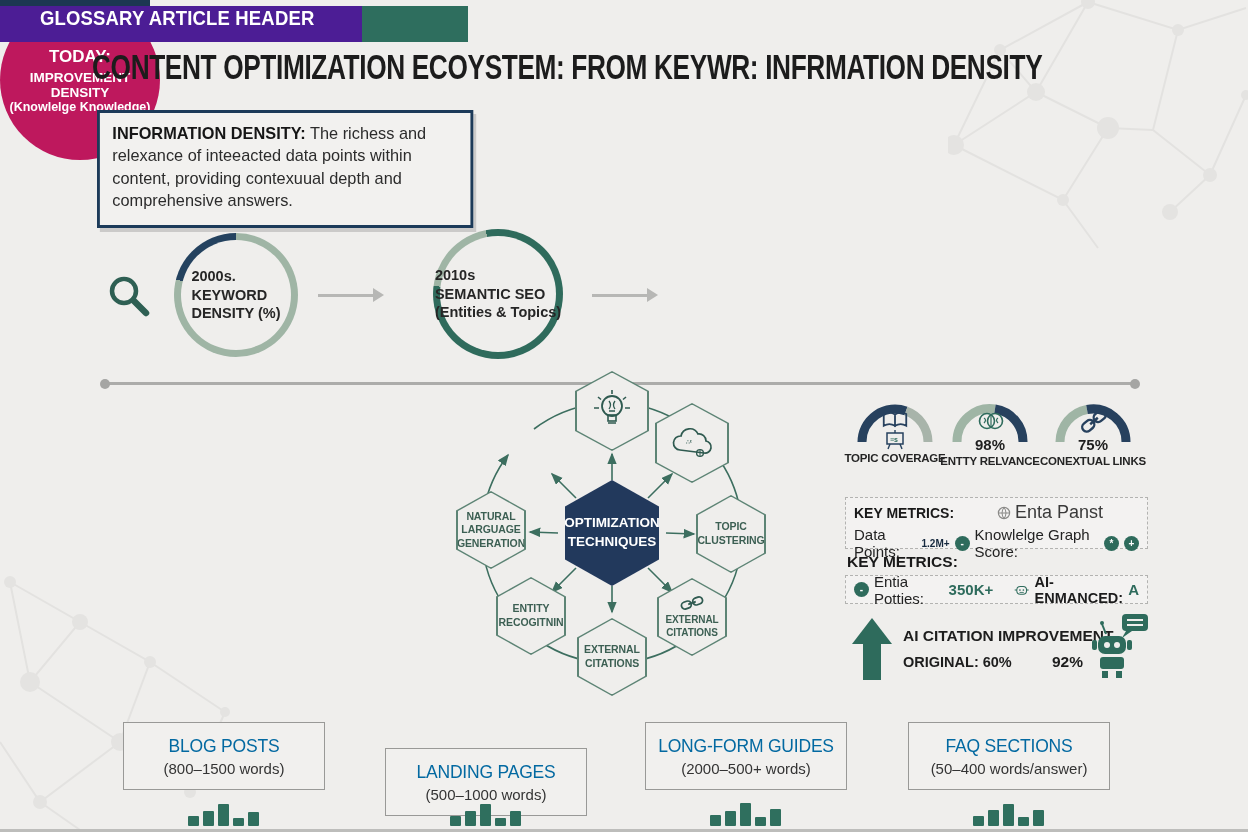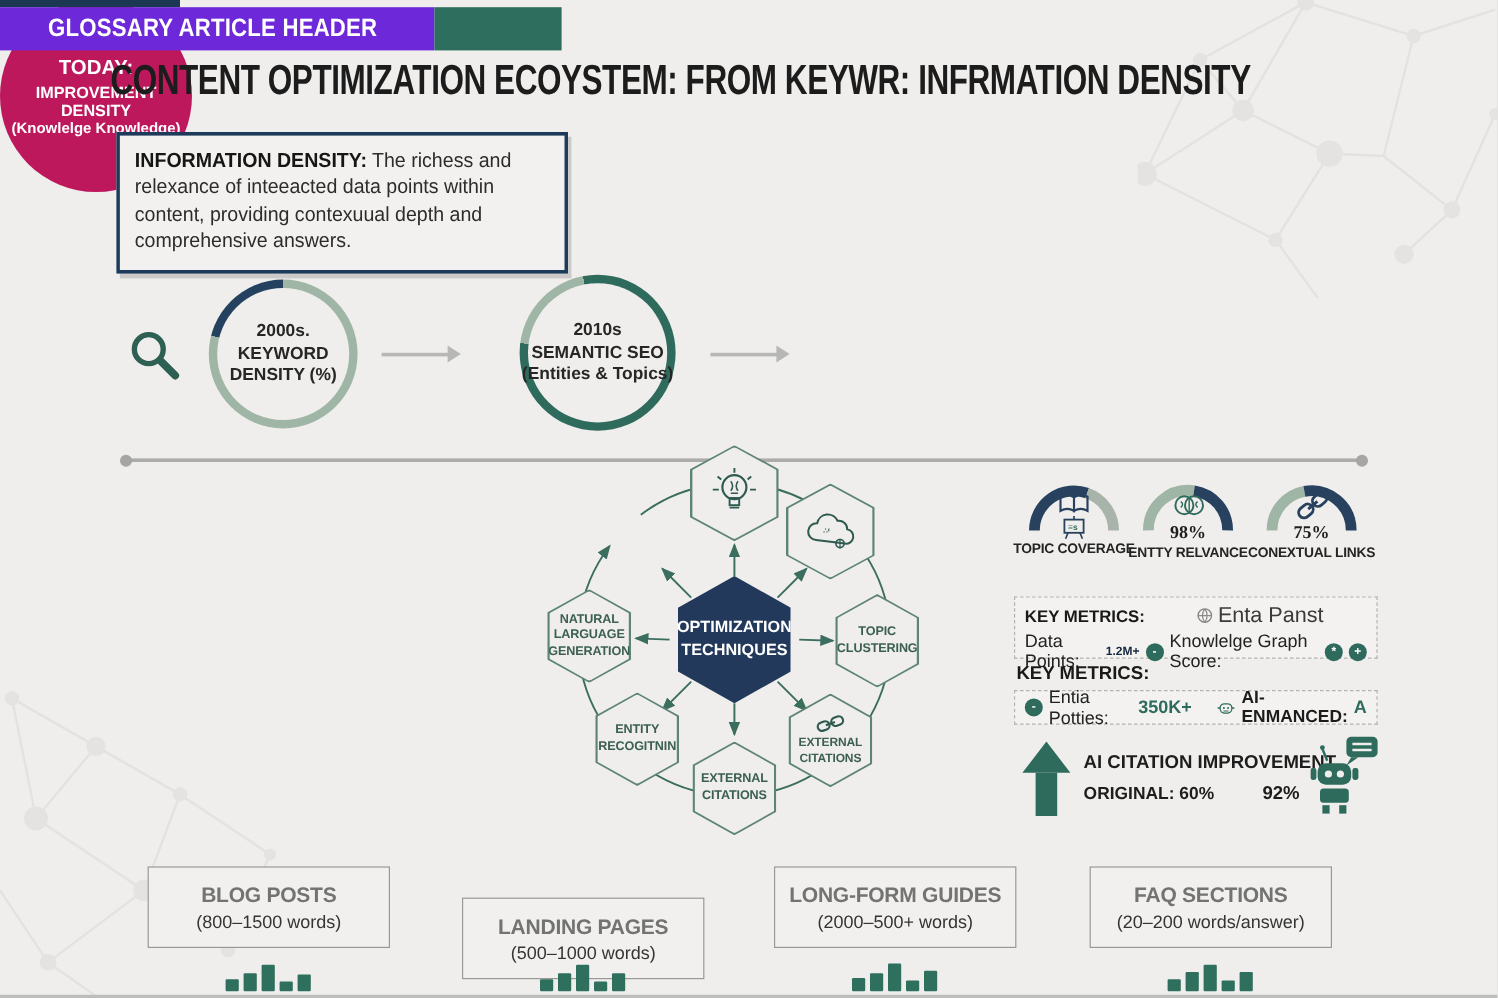--- a/index.html
+++ b/index.html
@@ -4,36 +4,36 @@
 <style>
   html,body{margin:0;padding:0;background:#dddddb;}
   #stage{position:relative;width:1248px;height:832px;background:#efeeec;overflow:hidden;
          font-family:"Liberation Sans",sans-serif;color:#1d1d1d;}
   .abs{position:absolute;}
   
   .net{position:absolute;pointer-events:none;}
   
   .badge-strip{position:absolute;left:0;top:0;width:150px;height:6px;background:#1c3752;}
   .badge{position:absolute;left:0;top:6px;height:36px;display:flex;align-items:stretch;}
-  .badge-navy{background:#6d28d9;display:flex;align-items:center;padding:0 10px 0 40px;}
+  .badge-navy{background:#4c1d95;display:flex;align-items:flex-start;padding:0 10px 0 40px;}
   .badge-teal{width:106px;background:#2e6e5e;}
   .badge-text{color:#fff;font-weight:700;font-size:21px;letter-spacing:.2px;
               transform:scaleX(.88);transform-origin:left center;white-space:nowrap;}
   
   .title{position:absolute;left:92px;top:47px;font-size:35px;font-weight:700;color:#1c1c1c;
          letter-spacing:-.5px;transform:scaleX(.75);transform-origin:left center;white-space:nowrap;}
   
   .defbox{position:absolute;left:97px;top:110px;width:360px;padding:10px 13px 12px 13px;
           border:3px solid #1c3a59;background:#f2f1ef;box-shadow:3px 4px 0 rgba(110,110,110,.28);
           font-size:17px;line-height:1.32;color:#2c2c2c;transform:scaleX(.96);transform-origin:left top;}
   .defbox b{color:#161616;}
   
   .ring{border-radius:50%;position:absolute;display:flex;align-items:center;justify-content:center;}
   .ring::before{content:"";position:absolute;inset:7px;background:#efeeec;border-radius:50%;}
-  .ring .ctxt{position:relative;text-align:center;font-weight:700;line-height:1.3;}
+  .ring .ctxt{position:relative;text-align:left;font-weight:700;line-height:1.3;}
   .c1{left:174px;top:233px;width:124px;height:124px;
       background:conic-gradient(#9fb5a5 0 79%,#24425f 79% 100%);}
   .c1 .ctxt{font-size:14.5px;color:#262626;}
   .c2{left:433px;top:229px;width:130px;height:130px;
       background:conic-gradient(#2f6b5c 0 77%,#9fb5a5 77% 97%,#2f6b5c 97% 100%);}
   .c2 .ctxt{font-size:14.5px;color:#262626;}
   .c2 .sub,.c1 .sub{font-weight:700;}
   .c3{left:685px;top:212px;width:160px;height:160px;border-radius:50%;background:#be185d;
       display:flex;align-items:center;justify-content:center;text-align:center;color:#fff;}
   .c3 .l1{font-size:17px;font-weight:700;margin-bottom:3px;}
@@ -53,37 +53,37 @@
   .hx-o{background:#5d8475;}
   .hx-i{position:absolute;inset:1.6px;background:#efeeec;
         clip-path:polygon(50% 0,100% 25%,100% 75%,50% 100%,0 75%,0 25%);
         display:flex;flex-direction:column;align-items:center;justify-content:center;
         text-align:center;font-weight:700;font-size:10.5px;line-height:1.3;color:#3c5f53;
         white-space:pre-line;letter-spacing:-.1px;}
   .hx-center{background:#22395c;display:flex;align-items:center;justify-content:center;
         text-align:center;color:#fff;font-weight:700;font-size:13.5px;line-height:1.4;white-space:pre-line;}
   
   .gauge{position:absolute;width:110px;text-align:center;}
-  .gval{font-size:15px;font-weight:700;color:#1e1e1e;margin-top:-4px;font-family:Liberation Serif, serif;}
+  .gval{font-size:15px;font-weight:700;color:#1e1e1e;margin-top:-4px;}
   .glabel{font-size:11.5px;font-weight:700;color:#242424;letter-spacing:-.2px;margin-top:2px;white-space:nowrap;}
   .dashbox{position:absolute;border:1.5px dashed #b3b3b1;background:rgba(255,255,255,.25);}
   .mrow{display:flex;align-items:center;gap:5px;}
   .cicon{width:15px;height:15px;border-radius:50%;background:#2e6b5c;color:#fff;font-size:10px;
          font-weight:700;display:inline-flex;align-items:center;justify-content:center;flex:0 0 auto;}
   .kmh{font-weight:700;font-size:14px;color:#191919;}
   
   .uparrow{position:absolute;left:852px;top:618px;width:40px;height:64px;}
   .uparrow .tri{width:0;height:0;border-left:20px solid transparent;border-right:20px solid transparent;
                 border-bottom:26px solid #2e6b5c;}
   .uparrow .stem{width:18px;height:36px;background:#2e6b5c;margin:0 auto;}
   
   .ctbox{position:absolute;top:722px;width:200px;height:66px;background:#f1f0ee;
          border:1.5px solid #999997;display:flex;flex-direction:column;align-items:center;
          justify-content:center;text-align:center;}
-  .ct-title{font-size:17.5px;font-weight:700;color:#737373;letter-spacing:-.2px;}
+  .ct-title{font-size:17.5px;font-weight:400;color:#0369a1;letter-spacing:-.2px;}
   .ct-sub{font-size:15px;color:#343434;margin-top:3px;}
   .mbars{position:absolute;top:800px;display:flex;align-items:flex-end;gap:4px;height:26px;}
   .mbar{width:11px;background:#2f6f5e;border-radius:1px;}
   .botline{position:absolute;left:0;bottom:0;width:100%;height:3px;background:#bdbdbb;}
 </style>
 </head>
 <body>
 
 <div id="stage">
 
@@ -408,21 +408,21 @@
   <div class="mbars" style="left:710px;">
       <div class="mbar" style="height: 11px;"></div>
       <div class="mbar" style="height: 15px;"></div>
       <div class="mbar" style="height: 23px;"></div>
       <div class="mbar" style="height: 9px;"></div>
       <div class="mbar" style="height: 17px;"></div>
     </div>
 
   <div class="ctbox" style="left:908px;">
     <div class="ct-title">FAQ SECTIONS</div>
-    <div class="ct-sub">(20–200 words/answer)</div>
+    <div class="ct-sub">(50–400 words/answer)</div>
   </div>
   <div class="mbars" style="left:973px;">
       <div class="mbar" style="height: 10px;"></div>
       <div class="mbar" style="height: 16px;"></div>
       <div class="mbar" style="height: 22px;"></div>
       <div class="mbar" style="height: 9px;"></div>
       <div class="mbar" style="height: 16px;"></div>
     </div>
 
   <div class="botline"></div>

